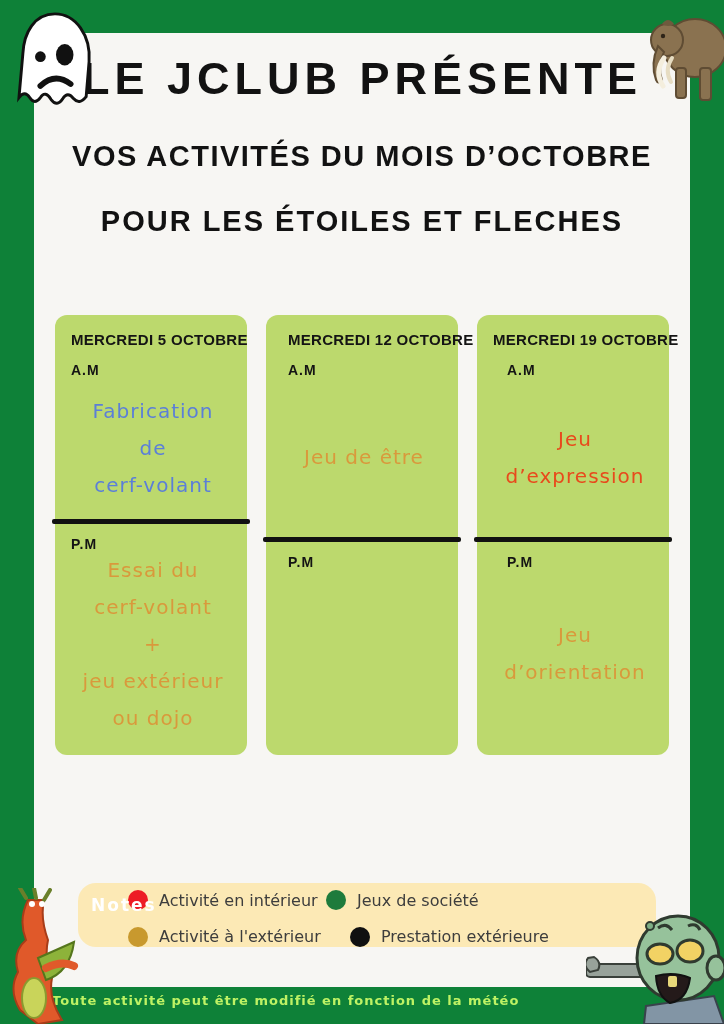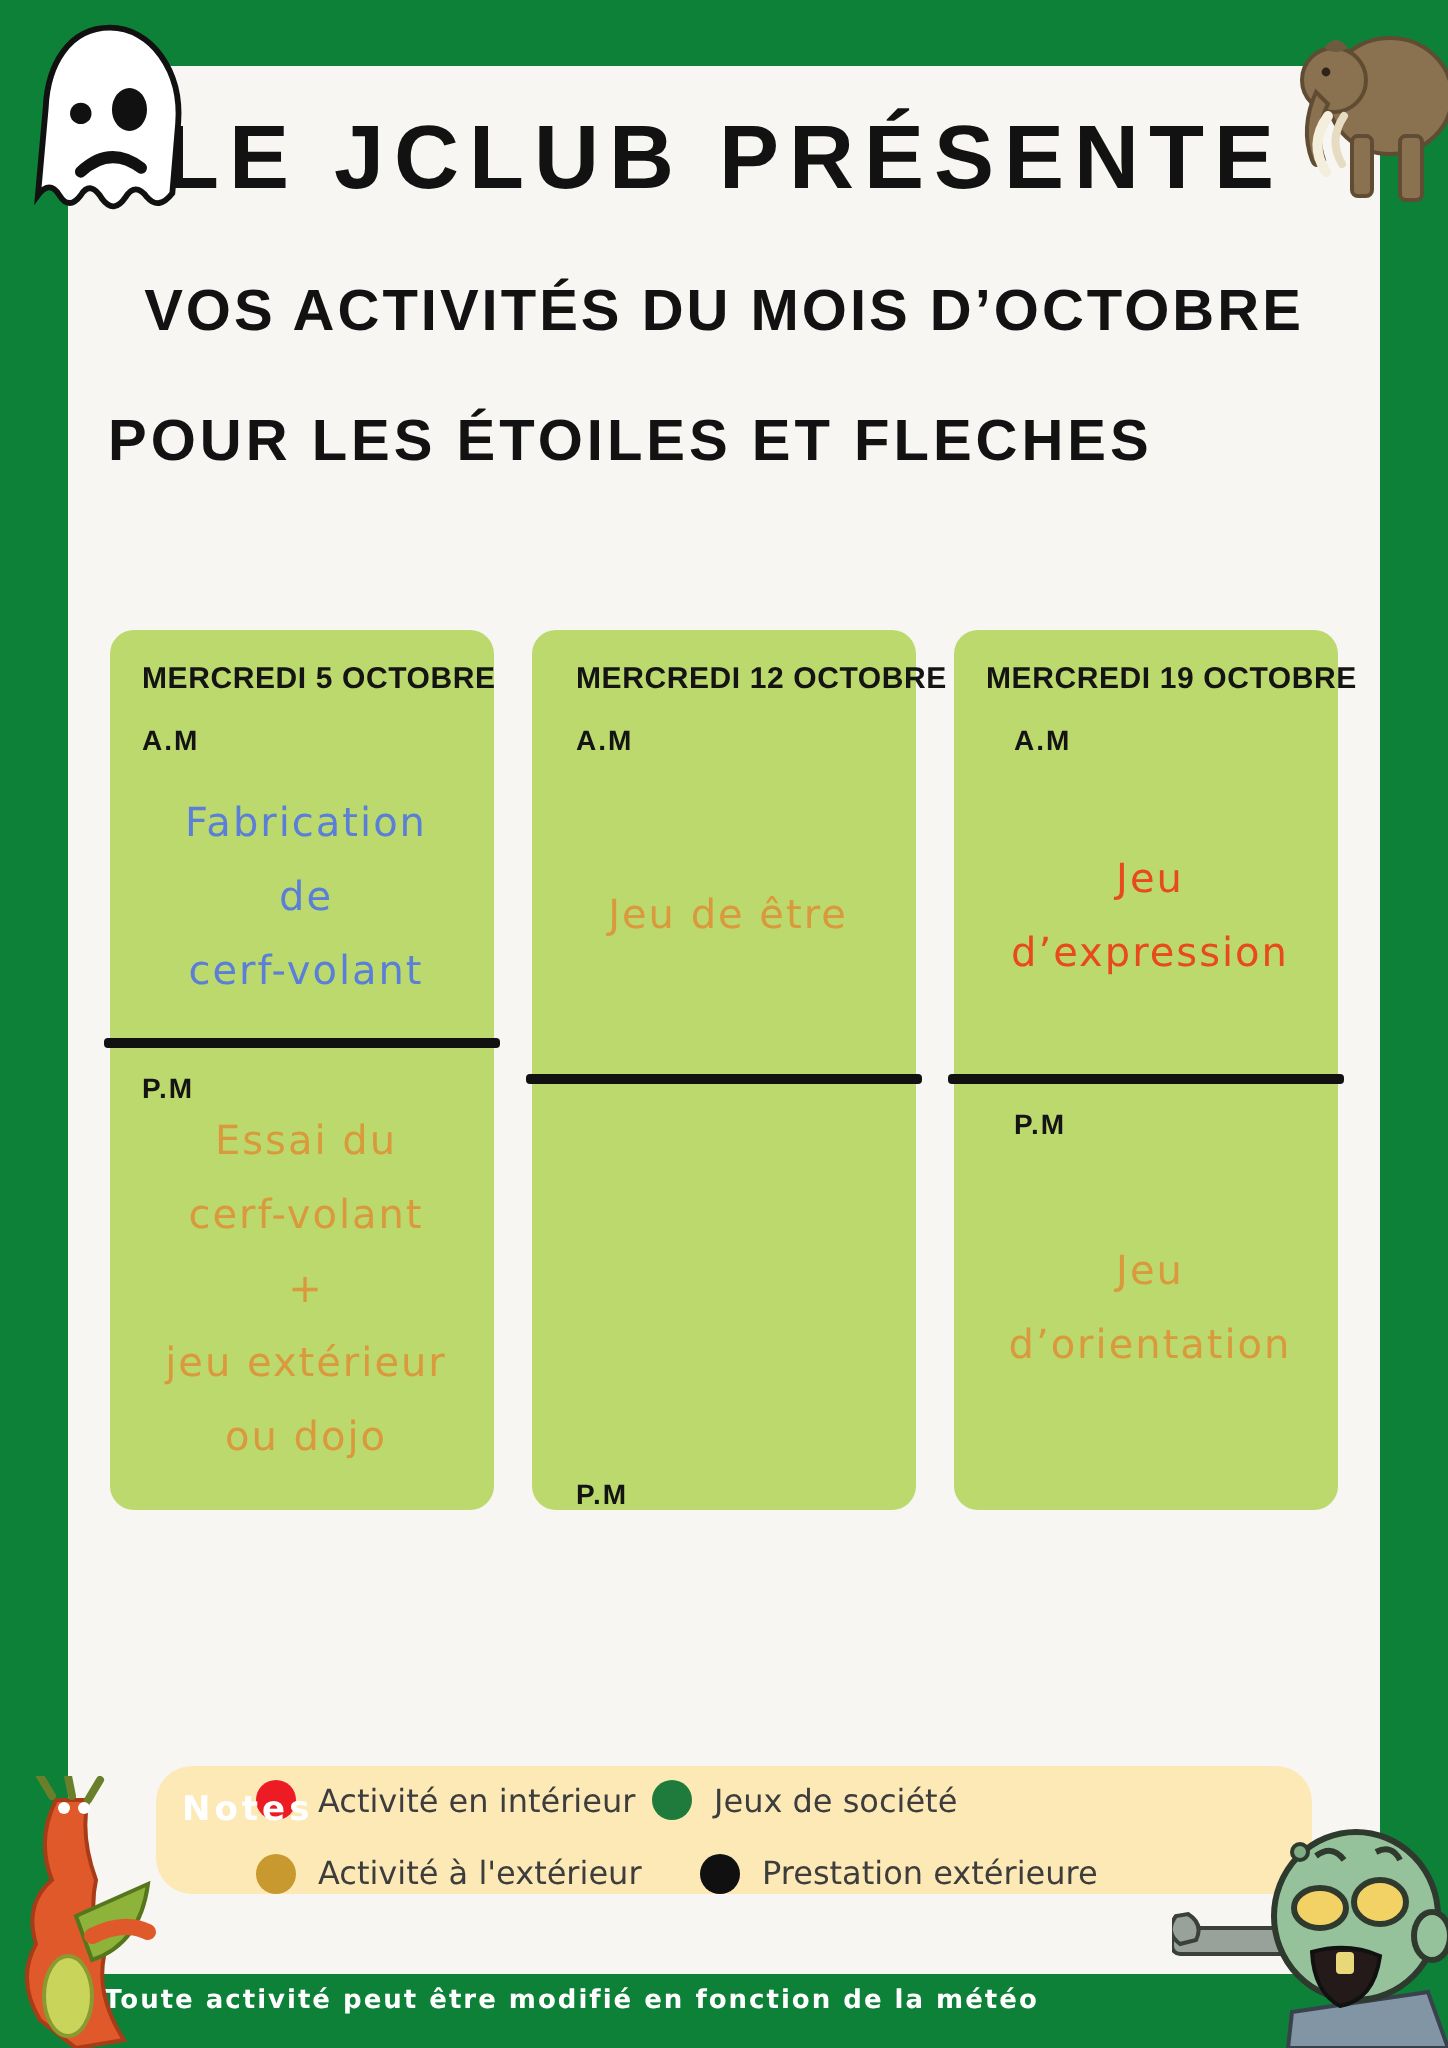--- a/index.html
+++ b/index.html
@@ -17,31 +17,31 @@
     position:absolute; top:20px; left:30px; right:30px; text-align:center;
     font-size:45px; font-weight:800; letter-spacing:5px; color:#121212;
     white-space:nowrap;
   }
   .subtitle1 {
     position:absolute; top:107px; left:20px; right:20px; text-align:center;
     font-size:29px; font-weight:800; letter-spacing:1.5px; color:#121212;
     white-space:nowrap;
   }
   .subtitle2 {
-    position:absolute; top:172px; left:20px; right:20px; 
+    position:absolute; top:172px; left:20px; right:20px; text-align:center;
     font-size:29px; font-weight:800; letter-spacing:2px; color:#121212;
     white-space:nowrap;
   }
   .cards-row { position:absolute; top:282px; left:21px; display:flex; gap:19px; }
   .card {
     width:192px; height:440px; background:#bcd96d; border-radius:12px;
     display:flex; flex-direction:column;
   }
   .card-top { height:222px; display:flex; flex-direction:column; padding:16px 12px 0 16px; }
-  .card-bottom { flex:1; display:flex; flex-direction:column; padding:12px 12px 0 16px;justify-content:flex-end; }
+  .card-bottom { flex:1; display:flex; flex-direction:column; padding:12px 12px 0 16px; }
   .card-date { font-size:15px; font-weight:800; letter-spacing:0.3px; color:#141414; white-space:nowrap; }
   .ampm { font-size:14px; font-weight:700; letter-spacing:1px; color:#141414; }
   .am-label { margin-top:14px; }
   .card:nth-child(2) .ampm, .card:nth-child(2) .card-date { margin-left:6px; }
   .card:nth-child(3) .ampm { margin-left:14px; }
   .activity {
     flex:1; display:flex; flex-direction:column; justify-content:center;
     text-align:center; font-family:"DejaVu Sans", sans-serif;
     font-size:20px; font-weight:500; letter-spacing:1px;
   }
@@ -59,21 +59,21 @@
     font-family:"DejaVu Sans", sans-serif;
   }
   .legend-row { display:flex; align-items:center; height:24px; }
   .legend-item { display:flex; align-items:center; gap:11px; }
   .legend-row1 .legend-item:nth-child(1) { width:198px; }
   .legend-row1 .legend-item:nth-child(2) { width:183px; }
   .legend-row2 .legend-item:nth-child(1) { width:222px; }
   .dot { width:20px; height:20px; border-radius:50%; flex:0 0 auto; }
   .legend-text { font-size:16px; color:#3d3d3d; font-family:"DejaVu Sans", sans-serif; white-space:nowrap; }
   .footer-note {
-    position:absolute; left:52px; top:993px; color:#ffffff;
+    position:absolute; left:52px; top:993px; color:#bef264;
     font-size:13px; font-weight:700; letter-spacing:1px;
     font-family:"DejaVu Sans", sans-serif; white-space:nowrap;
   }
   .deco { position:absolute; }
   .deco-ghost { left:8px; top:8px; width:94px; height:112px; }
   .deco-mammoth { right:0; top:6px; width:78px; height:100px; }
   .deco-dragon { left:0; top:888px; width:82px; height:136px; }
   .deco-zombie { right:0; bottom:0; width:138px; height:110px; }
 </style>
 </head>

